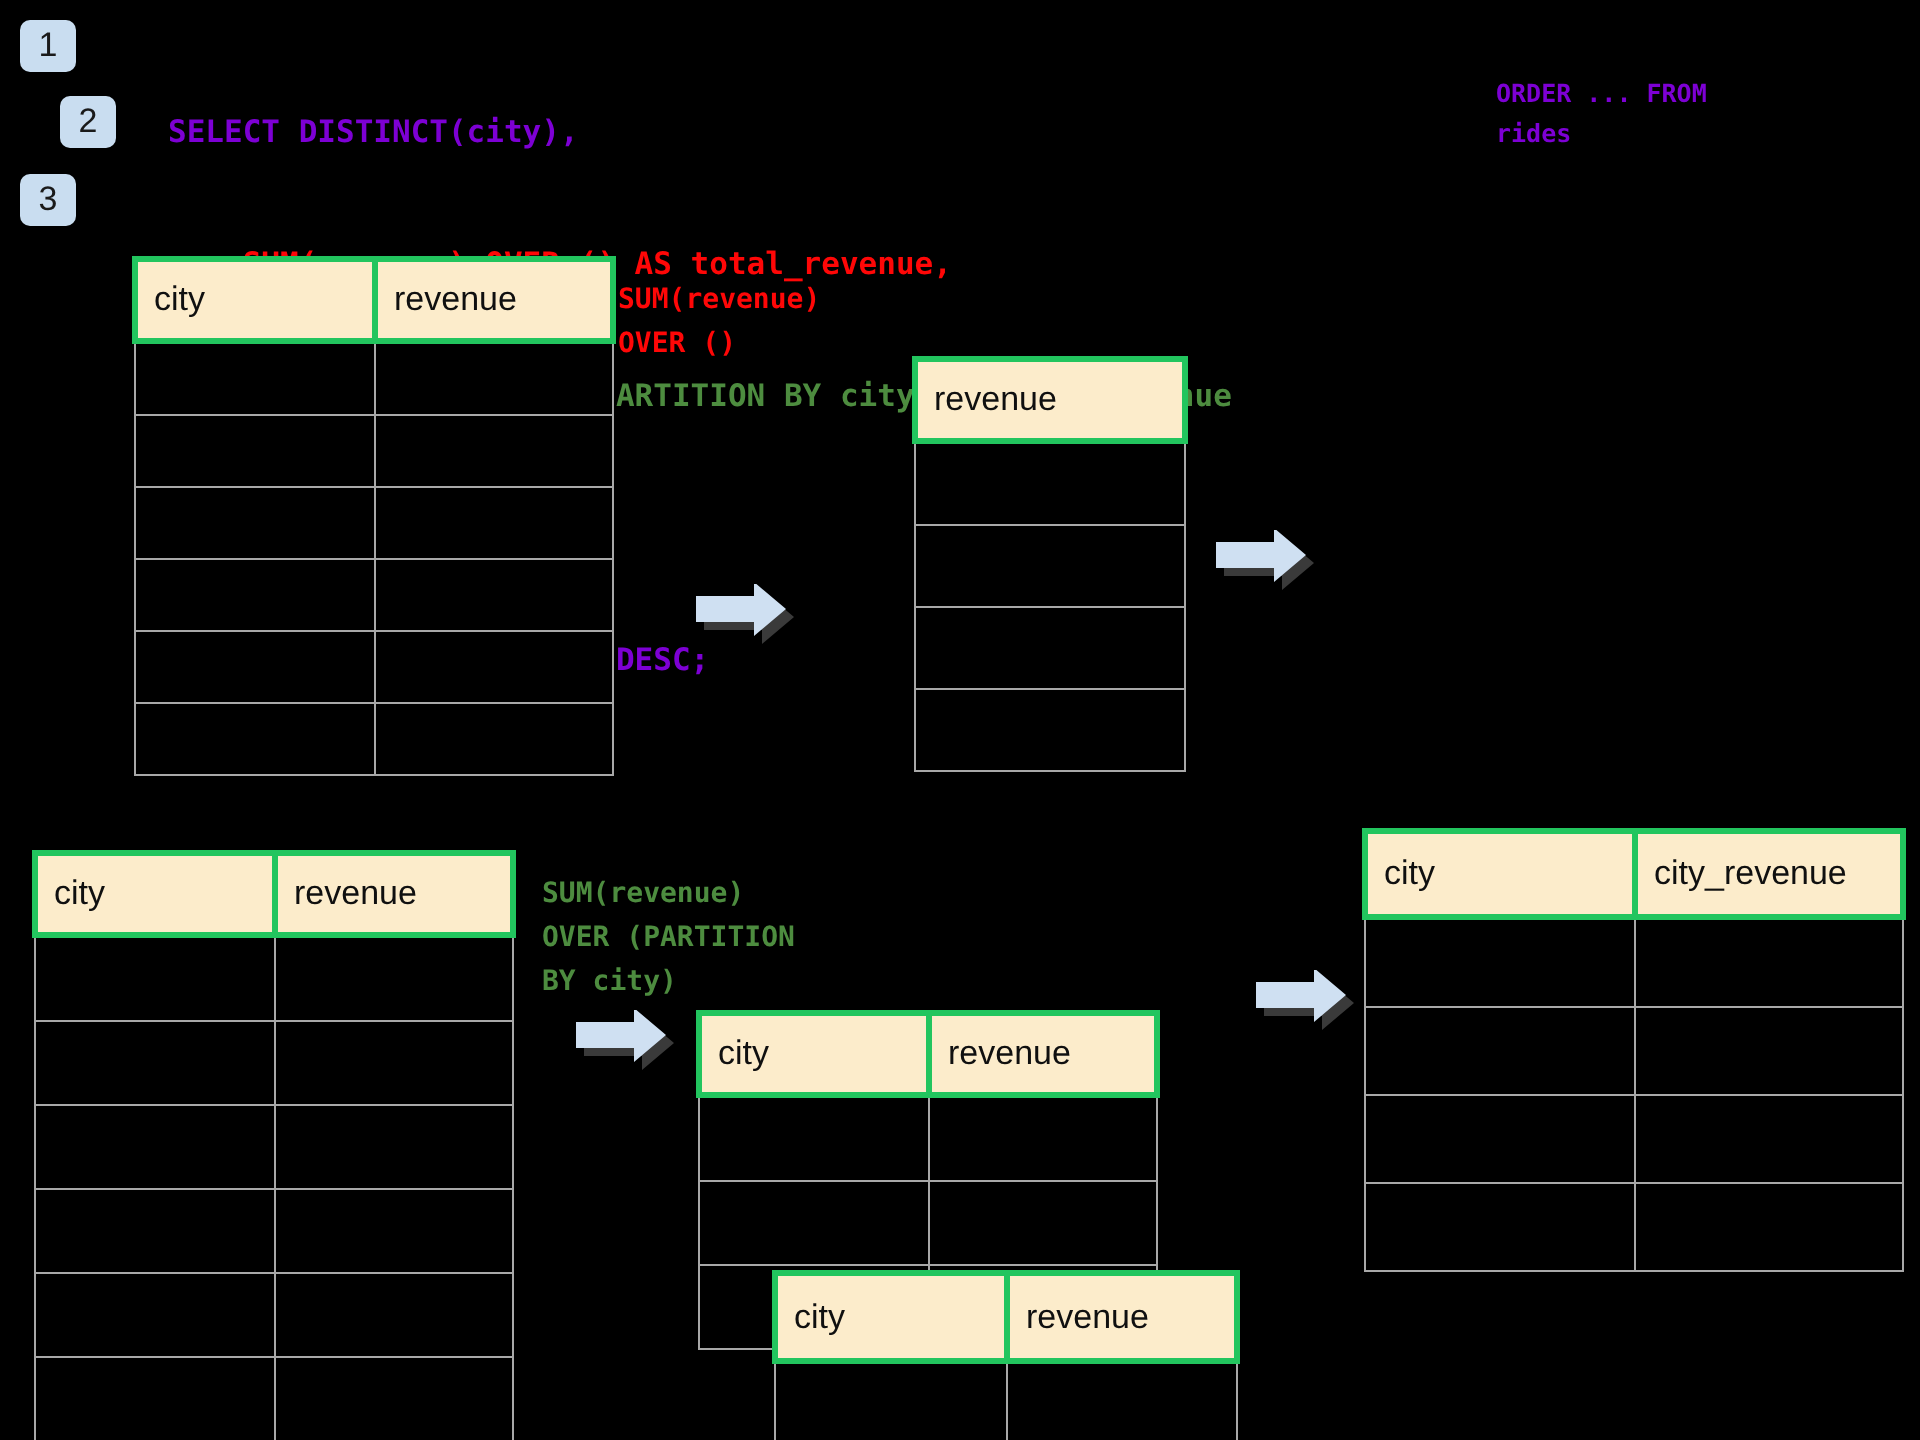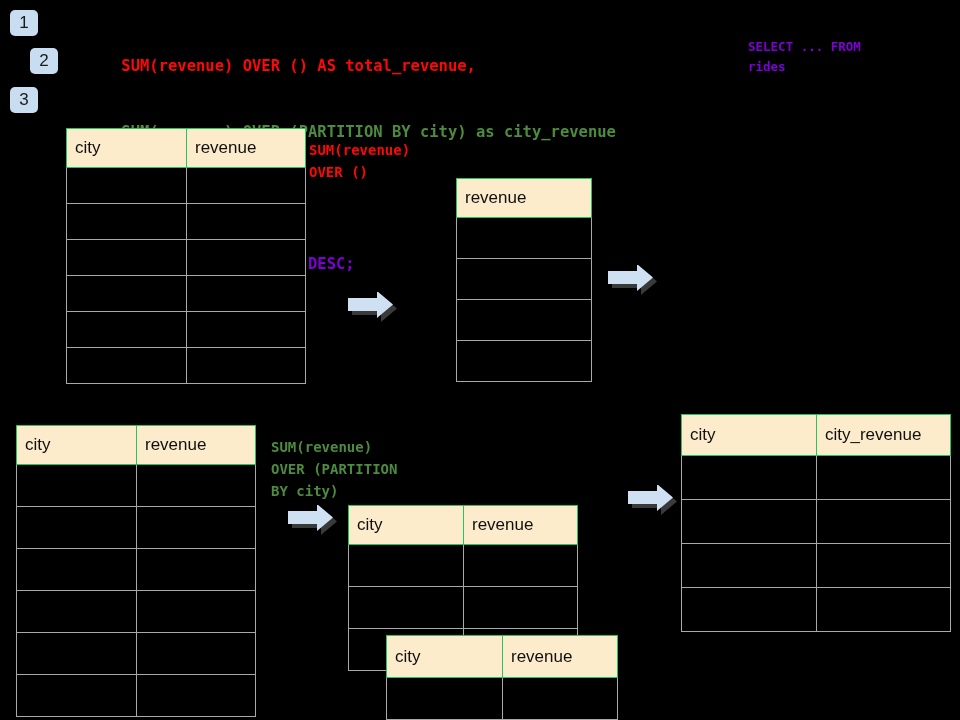--- a/index.html
+++ b/index.html
@@ -73,21 +73,21 @@
     table-layout: fixed;
     background: #000000;
     border: 1px solid #a8a8a8;
   }
   .tbl td {
     border: 1px solid #a8a8a8;
     padding: 0;
     background: #000000;
   }
   .tbl th {
-    border: 1px solid #22c55e;
+    border: 3px solid #22c55e;
     background: #fceccb;
     color: #101010;
     font-family: "Liberation Sans", sans-serif;
     font-weight: normal;
     font-size: 17px;
     text-align: left;
     padding: 0 0 0 8px;
   }
 
   
@@ -100,27 +100,28 @@
 </head>
 <body>
 
 <div id="canvas">
 
   <div class="badge" style="left:10px; top:10px;">1</div>
   <div class="badge" style="left:30px; top:48px;">2</div>
   <div class="badge" style="left:10px; top:87px;">3</div>
 
   <div class="sql" style="left:84px; top:11px;">
+    <div class="sql-line c-purple">SELECT DISTINCT(city),</div>
     <div class="sql-line c-red">    SUM(revenue) OVER () AS total_revenue,</div>
     <div class="sql-line c-green">    SUM(revenue) OVER (PARTITION BY city) as city_revenue</div>
     <div class="sql-line c-purple">  FROM rides</div>
     <div class="sql-line c-purple">  ORDER by city_revenue DESC;</div>
   </div>
 
-  <div class="sidenote" style="left:748px; top:37px;">SELECT ... FROM
+  <div class="sidenote" style="left:748px; top:37px;">ORDER ... FROM
 rides</div>
 
   <table class="tbl" style="left:66px; top:128px; width:239px;">
     <colgroup>
         <col style="width:120px">
         <col style="width:119px">
       </colgroup>
     <thead>
       <tr>
         <th style="height:38px">city</th>

